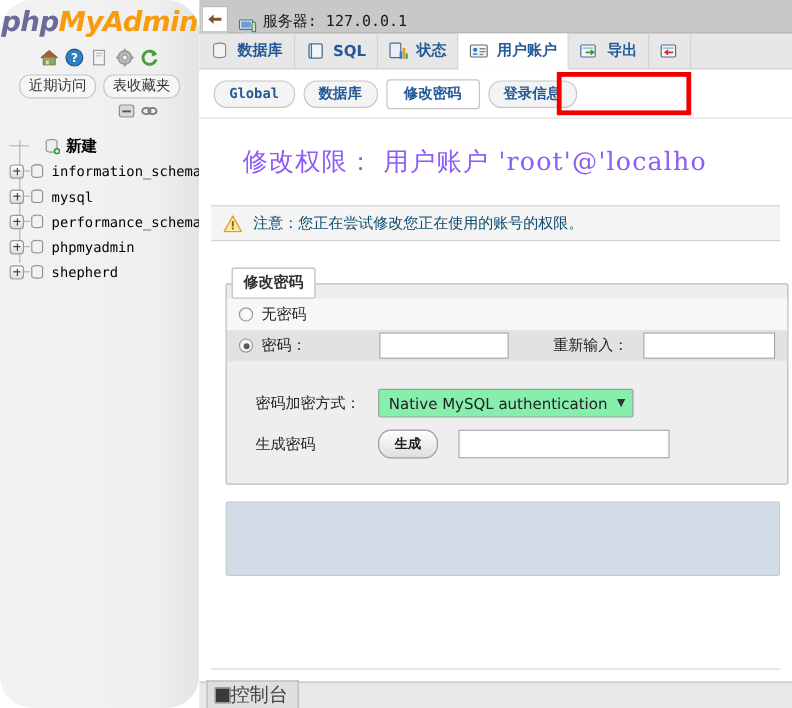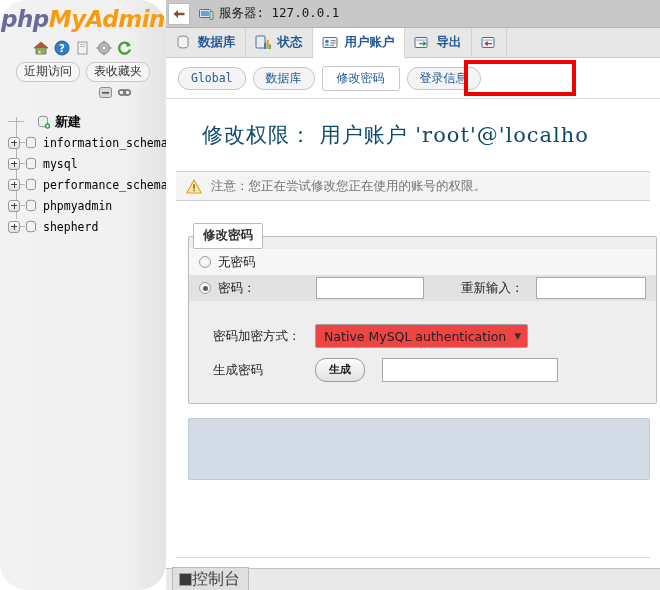--- a/index.html
+++ b/index.html
@@ -133,21 +133,21 @@
     position: absolute;
     left: 166px; top: 0;
     width: 494px; height: 590px;
     background: #fff;
     overflow: hidden;
   }
   .srvbar {
     height: 28px;
     background: #c8c8c8;
     display: flex;
-    align-items: center;
+    align-items: flex-end;
     border-bottom: 1px solid #b0b0b0;
     box-sizing: border-box;
   }
   .backbtn {
     width: 22px; height: 22px;
     margin-left: 2px;
     background: #fff;
     border: 1px solid #bdbdbd;
     display: flex; align-items: center; justify-content: center;
     box-sizing: border-box;
@@ -195,21 +195,21 @@
     padding: 9px 0 9px 12px;
     background: #fff;
     border-bottom: 1px solid #dedede;
     position: relative;
     box-sizing: border-box;
     height: 41px;
   }
   .stab {
     font-family: "DejaVu Sans Mono", "Liberation Mono", monospace;
     font-size: 11.5px;
-    font-weight: normal;
+    font-weight: bold;
     color: #235a97;
     background: #f4f4f4;
     border: 1px solid #c6c6c6;
     border-radius: 11px;
     padding: 3px 12px 4px 12px;
     white-space: nowrap;
     line-height: 14px;
   }
   .stab.cjk { font-family: "DejaVu Sans", "Liberation Sans", sans-serif; font-size: 12px; }
   .stab.active {
@@ -235,40 +235,40 @@
     height: 489px;
     position: relative;
     overflow: hidden;
   }
   h1.page-title {
     margin: 0;
     padding: 22px 0 0 36px;
     font-family: "DejaVu Serif", "Liberation Serif", serif;
     font-size: 21px;
     font-weight: normal;
-    color: #0c4a6e;
+    color: #8b5cf6;
     white-space: nowrap;
     letter-spacing: 1px;
   }
   .notice {
     margin: 22px 10px 0 10px;
     background: #f4f4f4;
     border-top: 1px solid #d2d2d2;
     border-bottom: 1px solid #d2d2d2;
     display: flex;
     align-items: center;
     height: 30px;
     padding-left: 10px;
     box-sizing: border-box;
   }
   .notice .warn-ic { width: 16px; height: 15px; flex: 0 0 auto; }
   .notice-text {
     margin-left: 9px;
     font-size: 12.5px;
-    color: #737373;
+    color: #0c4a6e;
     white-space: nowrap;
   }
 
   fieldset.pwdset {
     margin: 22px 10px 0 22px;
     border: 1px solid #bcbcbc;
     border-radius: 2px;
     background: #eeeeee;
     padding: 0 0 16px 0;
     box-sizing: border-box;
@@ -327,21 +327,21 @@
   .frow2 {
     display: flex;
     align-items: center;
     padding: 0 10px 0 24px;
     height: 34px;
     box-sizing: border-box;
   }
   .sel {
     height: 24px;
     min-width: 194px;
-    background: #ef4444;
+    background: #86efac;
     border: 1px solid #a0a0a0;
     border-radius: 2px;
     display: flex;
     align-items: center;
     justify-content: flex-end;
     padding: 0 6px 0 8px;
     font-size: 12.5px;
     color: #222;
     box-sizing: border-box;
     white-space: nowrap;
@@ -581,20 +581,29 @@
           <svg width="16" height="15" viewBox="0 0 16 15">
               <ellipse cx="8" cy="3" rx="5" ry="2" fill="#ededed" stroke="#8a8a8a" stroke-width="1"></ellipse>
               <path d="M3 3 v8 a5 2 0 0 0 10 0 V3" fill="#f3f3f3" stroke="#8a8a8a" stroke-width="1"></path>
             </svg>
         </span>
         <span>数据库</span>
       </div>
       <div class="mtab">
         <span class="ic">
           <svg width="16" height="15" viewBox="0 0 16 15">
+              <rect x="2.5" y="1.5" width="11" height="12" rx="1.5" fill="#f2f6fb" stroke="#4a6f96" stroke-width="1.1"></rect>
+              <path d="M4.5 1.5 v12" stroke="#4a6f96" stroke-width="1.1"></path>
+            </svg>
+        </span>
+        <span>SQL</span>
+      </div>
+      <div class="mtab">
+        <span class="ic">
+          <svg width="16" height="15" viewBox="0 0 16 15">
               <rect x="1" y="1" width="9" height="12" rx="1" fill="#e8eef5" stroke="#4a6f96" stroke-width="1"></rect>
               <rect x="9" y="8" width="2.2" height="6" fill="#2f7fc4"></rect>
               <rect x="11.6" y="5" width="2.2" height="9" fill="#e09b2d"></rect>
               <rect x="14.2" y="9.5" width="1.6" height="4.5" fill="#4a9e3a"></rect>
             </svg>
         </span>
         <span>状态</span>
       </div>
       <div class="mtab active">
         <span class="ic">

